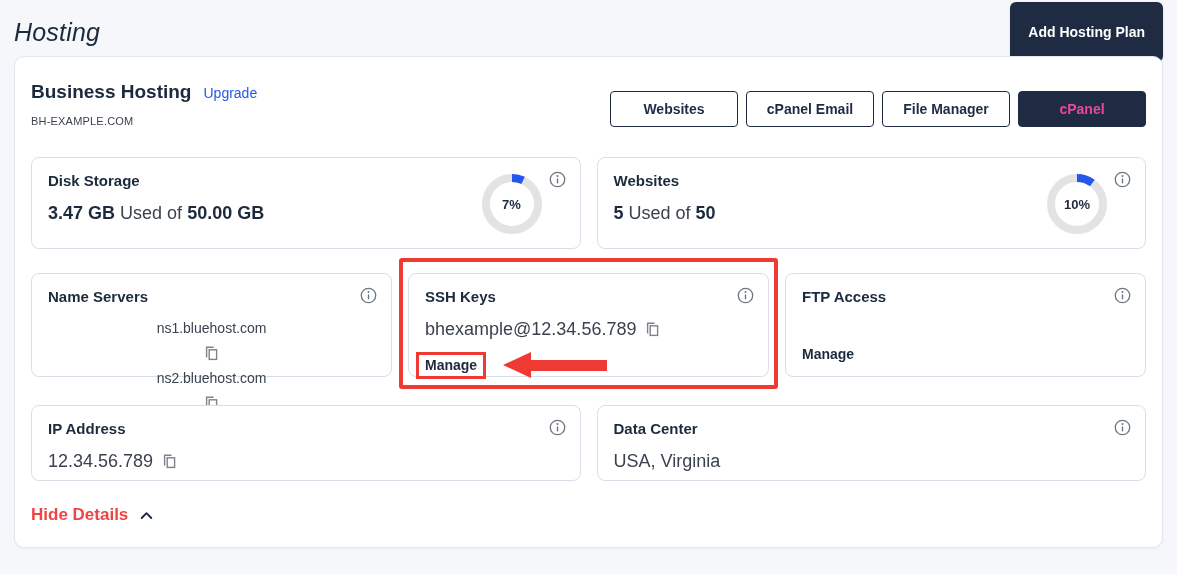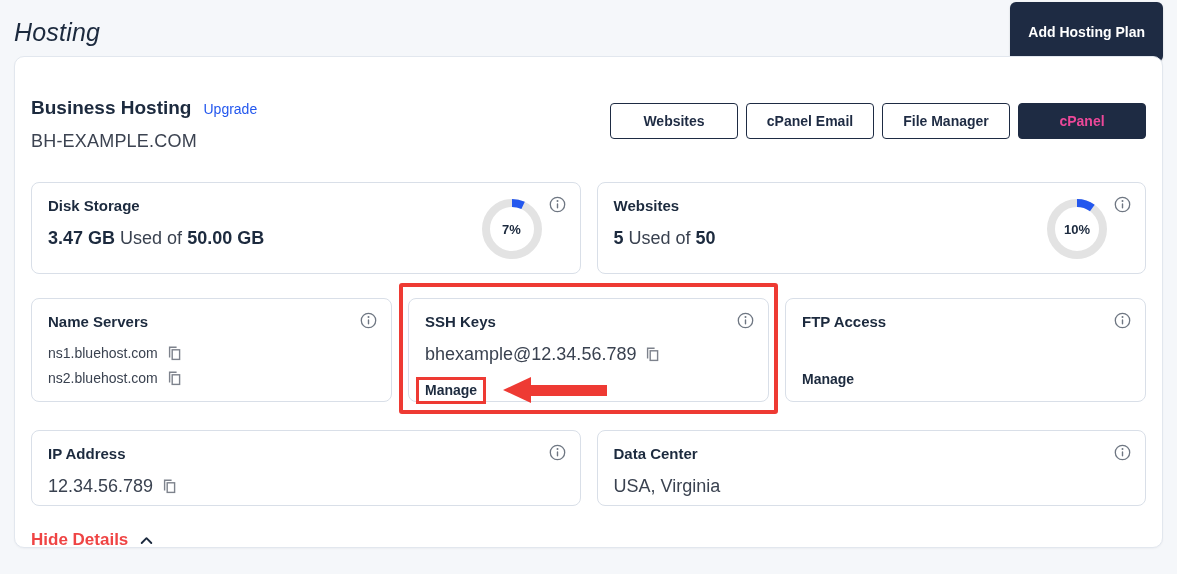--- a/index.html
+++ b/index.html
@@ -28,25 +28,25 @@
   .panel {
     margin-top: 4px;
     background: #ffffff;
     border: 1px solid #e2e7ee;
     border-radius: 10px;
     padding: 16px 16px 16px;
     height: 492px;
     box-shadow: 0 1px 2px rgba(16,24,40,.04);
     position: relative;
   }
-  .plan-header { display: flex; justify-content: space-between; align-items: flex-start; margin-top: 24px; }
+  .plan-header { display: flex; justify-content: space-between; align-items: flex-end; margin-top: 8px; }
   .plan-title-row { display: flex; align-items: baseline; gap: 12px; }
   .plan-name { font-size: 19px; font-weight: bold; color: #1c2a3e; }
   .upgrade-link { font-size: 14px; font-weight: 500; color: #2357ee; text-decoration: none; cursor: pointer; }
-  .plan-domain { margin-top: 12px; font-size: 18px; color: #3c4351; letter-spacing: .2px; }
+  .plan-domain { margin-top: 12px; font-size: 11px; color: #3c4351; letter-spacing: .2px; }
   .plan-actions { display: flex; gap: 8px; margin-top: 6px; }
   .btn-outline {
     background: #ffffff; color: #1e2b43;
     font-family: "Liberation Sans", sans-serif;
     font-size: 14px; font-weight: bold;
     border: 1px solid #1e2b43; border-radius: 4px;
     padding: 9px 10px; min-width: 128px; text-align: center;
     cursor: pointer;
   }
   .btn-dark {
@@ -95,21 +95,21 @@
   .manage-annotated {
     display: inline-block; border: 3px solid #ee3a33;
     padding: 1px 6px 2px; margin-left: -9px;
   }
   .annotation-arrow { position: absolute; left: 78px; top: 50%; transform: translateY(-50%); display: flex; align-items: center; pointer-events: none; z-index: 6; }
   .arrow-head { width: 0; height: 0; border-top: 13px solid transparent; border-bottom: 13px solid transparent; border-right: 28px solid #ee3a33; }
   .arrow-tail { width: 76px; height: 11px; background: #ee3a33; }
   
   .hide-details { margin-top: 24px; display: inline-flex; align-items: center; gap: 12px; cursor: pointer; background: none; border: none; font-family: "Liberation Sans", sans-serif; font-size: 17px; font-weight: bold; color: #ef4444; }
   .mt-auto { margin-top: auto; }
-  .ns-row { display: flex; align-items: center; gap: 10px; font-size: 14px; color: #3a4250; }
+  .ns-row { display: flex; align-items: center; gap: 10px; font-size: 14px; color: #3a4250; flex-direction: column; }
   .ns-row + .ns-row { margin-top: 9px; }
   .ns-list { margin-top: 15px; }
 </style>
 </head>
 <body>
 
 <div class="page">
 
   <div class="topbar">
     <div class="page-title">Hosting</div>

